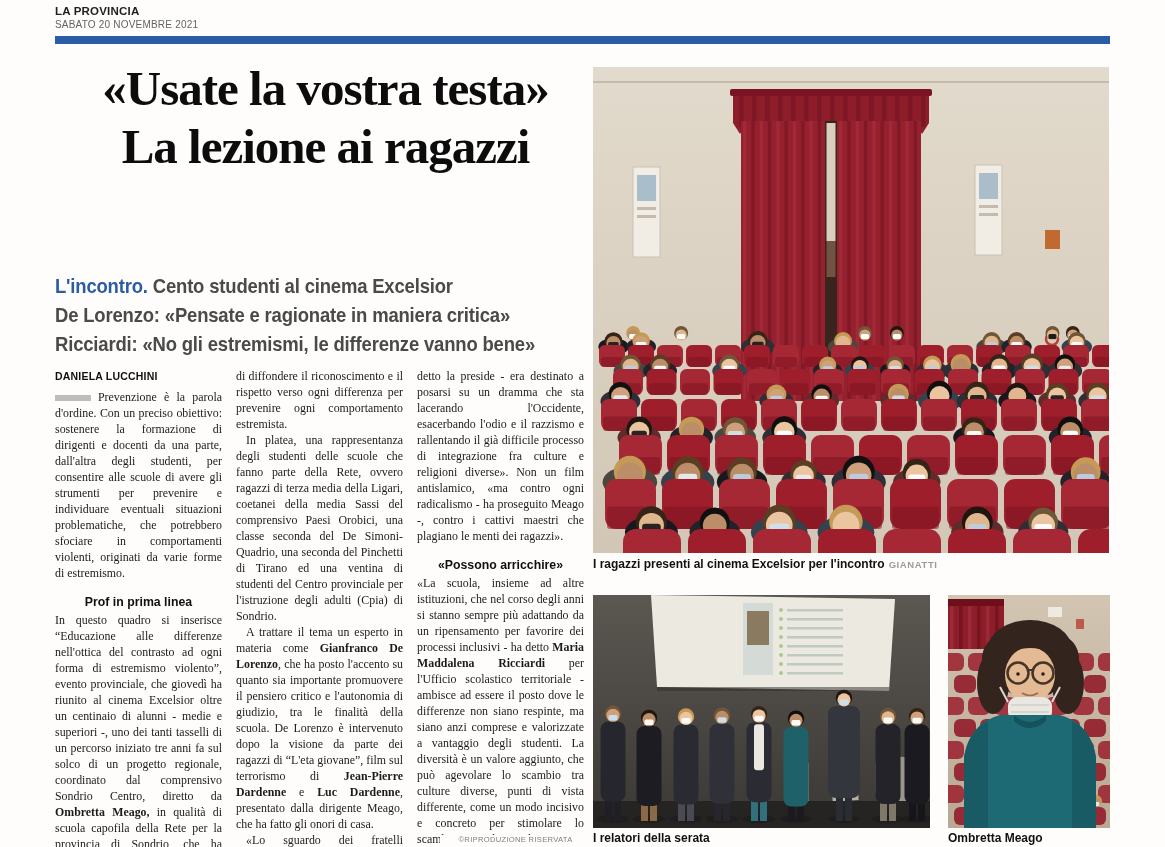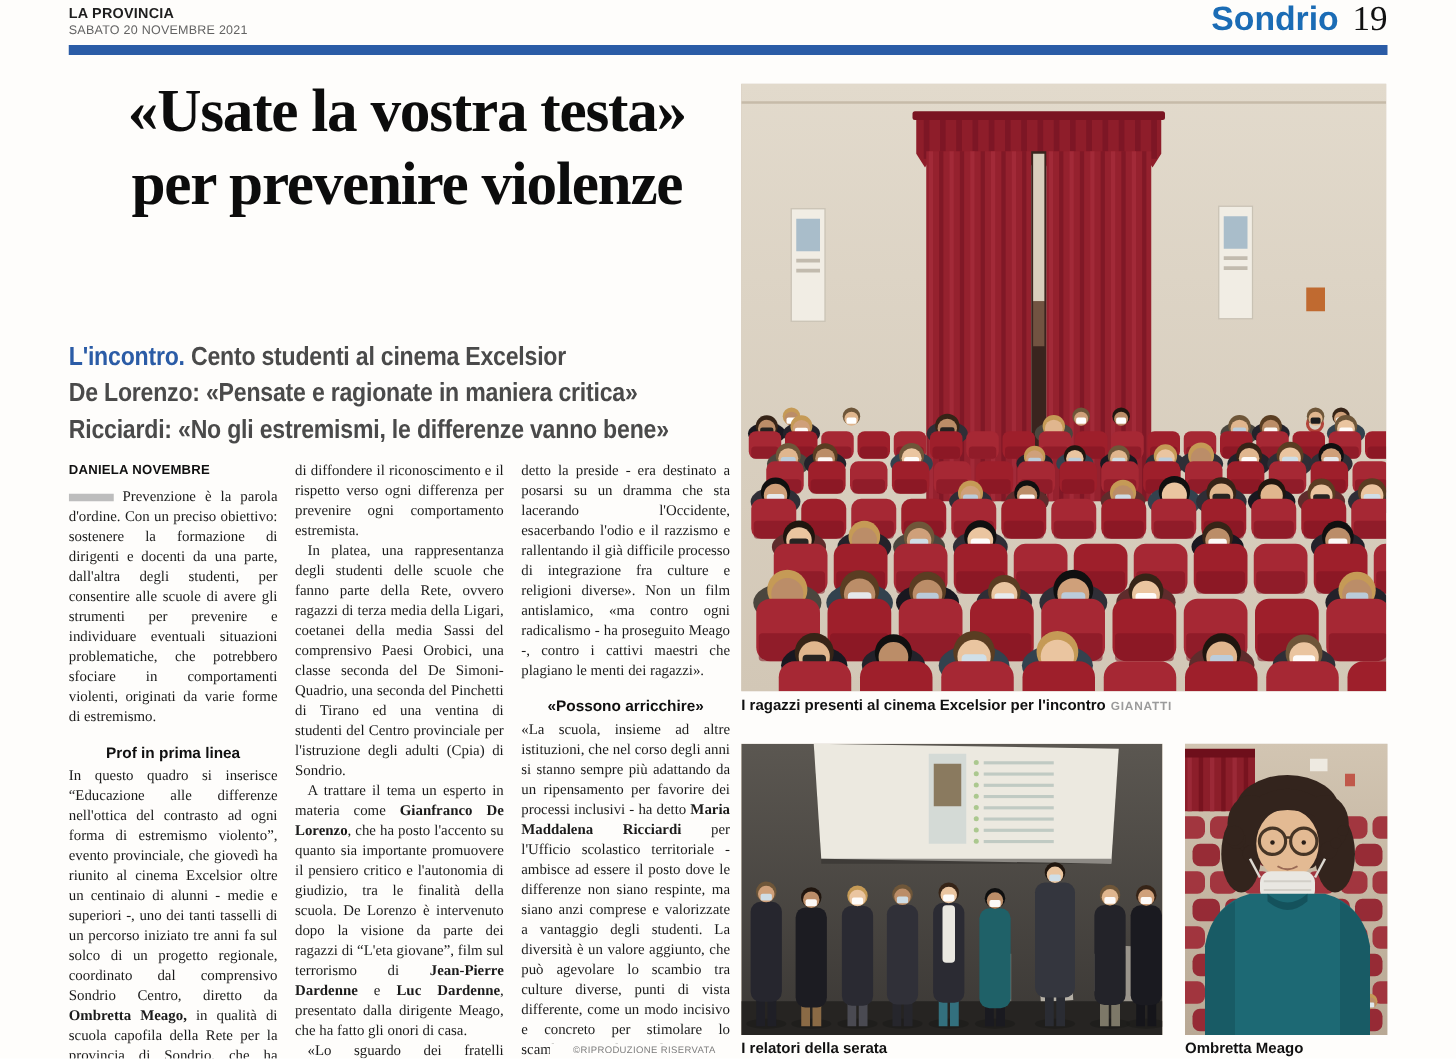--- a/index.html
+++ b/index.html
@@ -49,36 +49,32 @@
   .caption-left{left:593px;top:831px;}
   .caption-right{left:948px;top:831px;}
 </style>
 </head>
 <body>
 
 <div class="page">
 
   <div class="mast-name">LA PROVINCIA</div>
   <div class="mast-date">SABATO 20 NOVEMBRE 2021</div>
-  <div class="section-wrap">
-    <span class="section-name">Sondrio</span>
-    <span class="page-num">19</span>
-  </div>
   <div class="header-rule"></div>
 
   <div class="headline">
     <div>«Usate la vostra testa»</div>
-    <div>per prevenire violenze</div>
+    <div>La lezione ai ragazzi</div>
   </div>
 
   <div class="kicker" id="kicker"><span class="kicker-lead">L'incontro. </span>Cento studenti al cinema Excelsior<br>De Lorenzo: «Pensate e ragionate in maniera critica»<br>Ricciardi: «No gli estremismi, le differenze vanno bene»</div>
 
   <div class="cols" id="cols">
     <div class="col">
-        <div class="byline">DANIELA NOVEMBRE</div>
+        <div class="byline">DANIELA LUCCHINI</div>
         <p class="para"><span class="lead-bar"></span>Prevenzione è la parola d'ordine. Con un preciso obiettivo: sostenere la formazione di dirigenti e docenti da una parte, dall'altra degli studenti, per consentire alle scuole di avere gli strumenti per prevenire e individuare eventuali situazioni problematiche, che potrebbero sfociare in comportamenti violenti, originati da varie forme di estremismo.</p>
         <div class="subhead">Prof in prima linea</div>
         <p class="para">In questo quadro si inserisce “Educazione alle differenze nell'ottica del contrasto ad ogni forma di estremismo violento”, evento provinciale, che giovedì ha riunito al cinema Excelsior oltre un centinaio di alunni - medie e superiori -, uno dei tanti tasselli di un percorso iniziato tre anni fa sul solco di un progetto regionale, coordinato dal comprensivo Sondrio Centro, diretto da <b>Ombretta Meago,</b> in qualità di scuola capofila della Rete per la provincia di Sondrio, che ha riunito associazioni, enti e diverse realtà scolastiche impegnate per cercare</p>
       </div>
     <div class="col">
         <p class="para">di diffondere il riconoscimento e il rispetto verso ogni differenza per prevenire ogni comportamento estremista.</p>
         <p class="para indent">In platea, una rappresentanza degli studenti delle scuole che fanno parte della Rete, ovvero ragazzi di terza media della Ligari, coetanei della media Sassi del comprensivo Paesi Orobici, una classe seconda del De Simoni-Quadrio, una seconda del Pinchetti di Tirano ed una ventina di studenti del Centro provinciale per l'istruzione degli adulti (Cpia) di Sondrio.</p>
         <p class="para indent">A trattare il tema un esperto in materia come <b>Gianfranco De Lorenzo</b>, che ha posto l'accento su quanto sia importante promuovere il pensiero critico e l'autonomia di giudizio, tra le finalità della scuola. De Lorenzo è intervenuto dopo la visione da parte dei ragazzi di “L'eta giovane”, film sul terrorismo di <b>Jean-Pierre Dardenne</b> e <b>Luc Dardenne</b>, presentato dalla dirigente Meago, che ha fatto gli onori di casa.</p>
         <p class="para indent">«Lo sguardo dei fratelli Dardenne, da sempre attenti ai tumulti e alle piaghe sociali - ha</p>
       </div>

